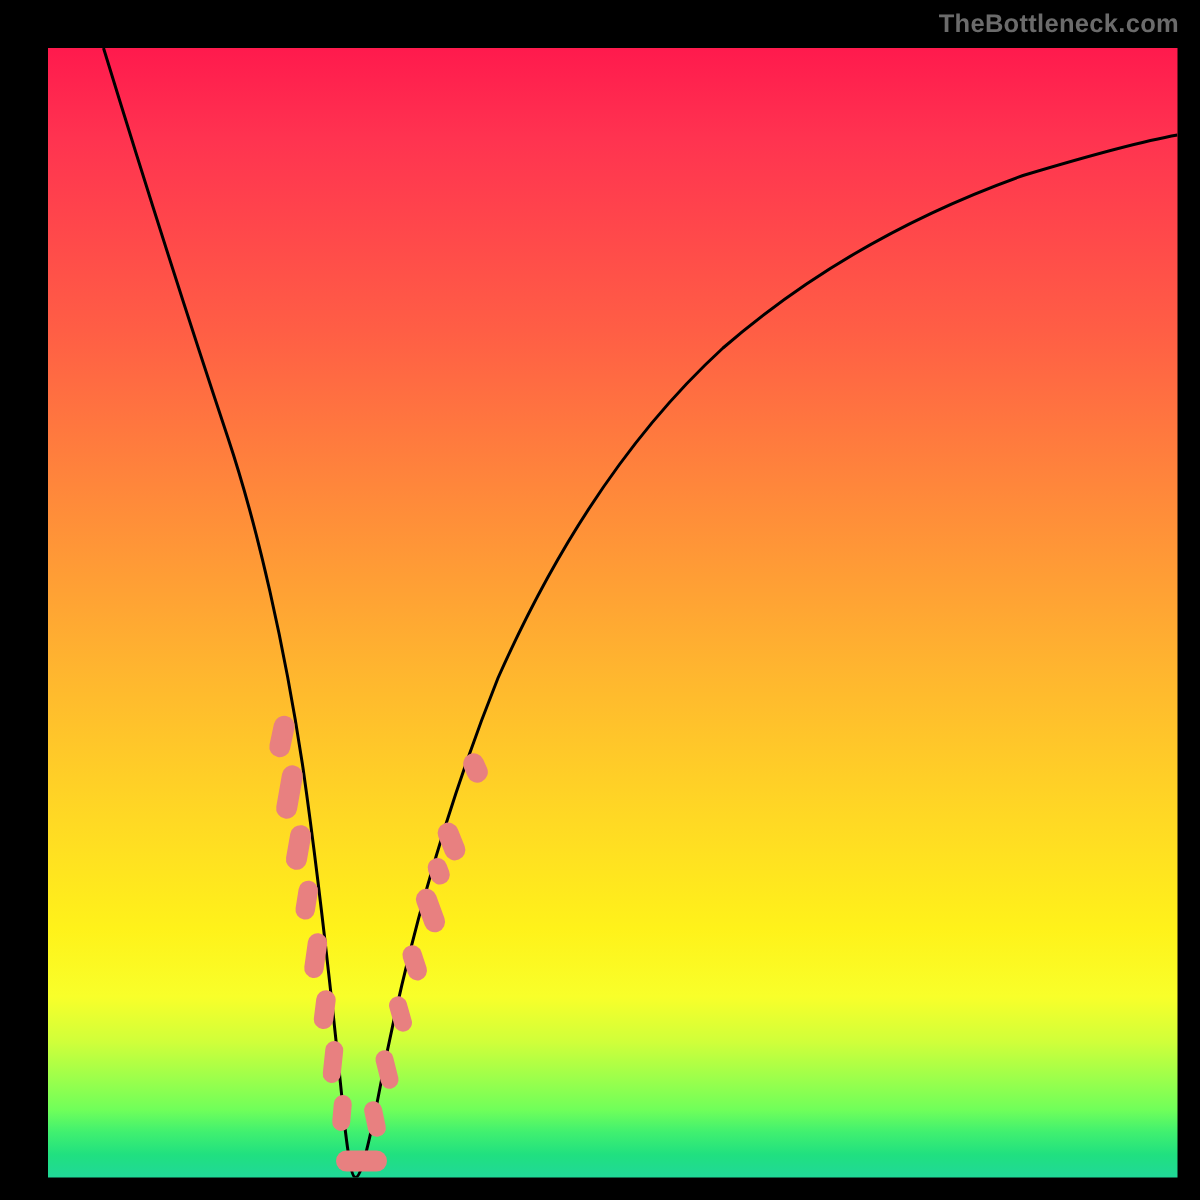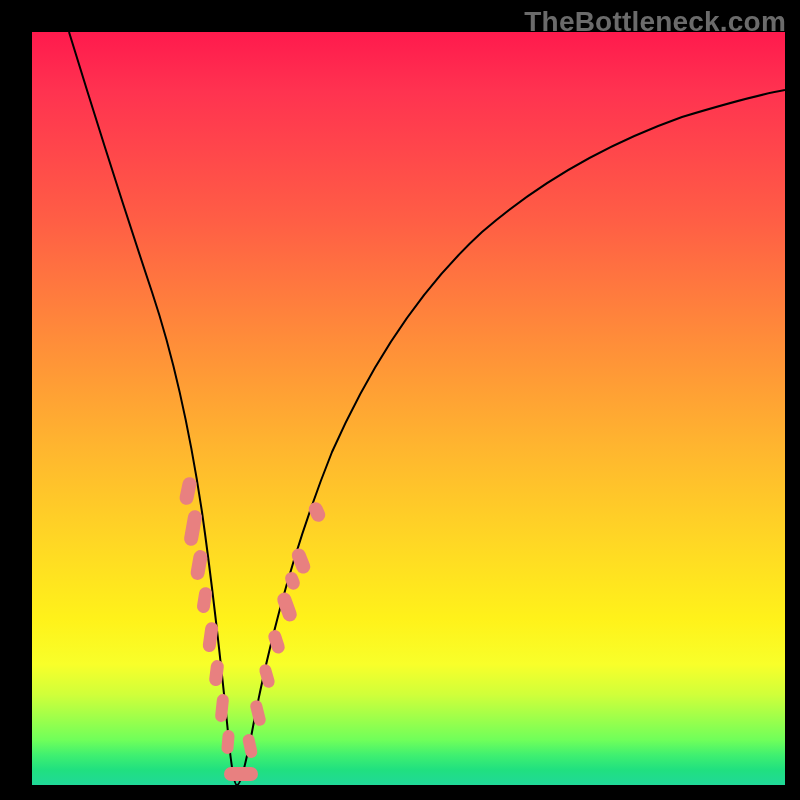--- a/index.html
+++ b/index.html
@@ -37,21 +37,21 @@
       #40f070 96%,
       #20e080 98%,
       #20d898 100%
     );
   }
   .watermark {
     position: absolute;
     top: 6px;
     right: 14px;
     font-family: Arial, Helvetica, sans-serif;
-    font-size: 28px;
+    font-size: 17px;
     font-weight: 600;
     color: #6b6b6b;
     letter-spacing: 0.2px;
     user-select: none;
   }
   svg.curve {
     position: absolute;
     left: 0;
     top: 0;
     width: 753px;

